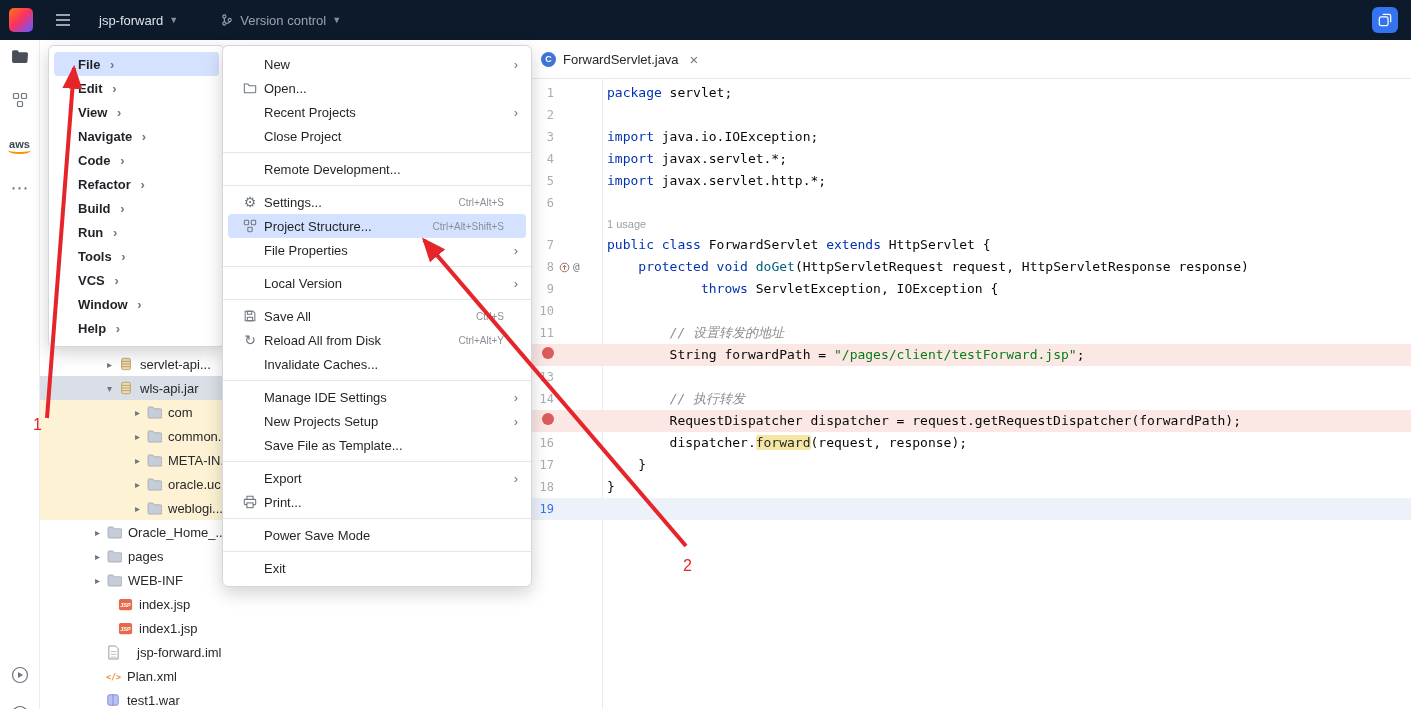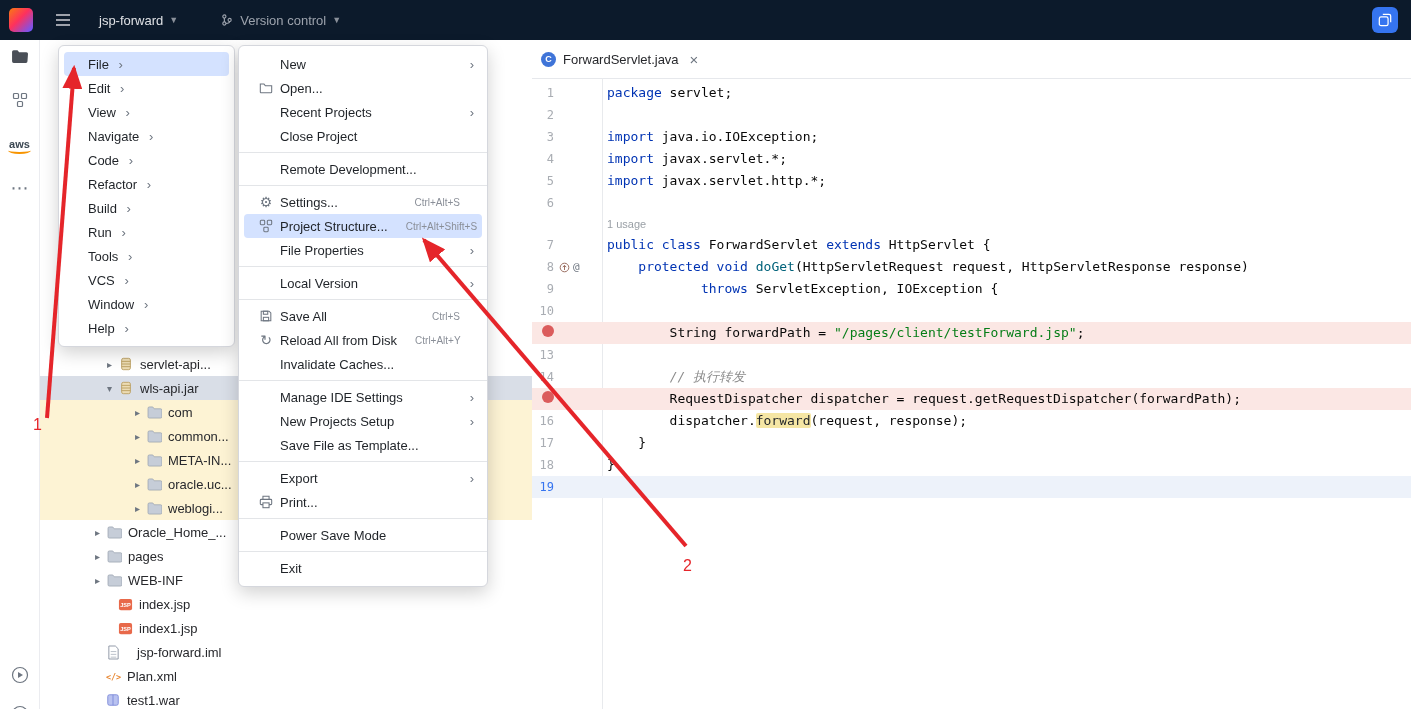--- a/index.html
+++ b/index.html
@@ -65,22 +65,22 @@
   .kw{color:#0033b3;}
   .pl{color:#080808;}
   .str{color:#067d17;}
   .com{color:#8c8c8c;font-style:italic;}
   .meth{color:#00627a;}
   .hl{background:#f5e6a4;border-radius:2px;}
 
   
   .popup{position:absolute;background:#fff;border:1px solid #d5d7dd;border-radius:6px;
          box-shadow:0 6px 18px rgba(0,0,0,.18);padding:6px 0;box-sizing:border-box;}
-  .menu1{left:58px;top:45px;width:177px;z-index:40;}
-  .menu2{left:222px;top:45px;width:250px;z-index:41;margin-left:16px;}
+  .menu1{left:48px;top:45px;width:177px;z-index:40;font-weight:bold;}
+  .menu2{left:222px;top:45px;width:310px;z-index:41;}
   .mi{height:24px;display:flex;align-items:center;margin:0 5px;border-radius:4px;color:#1f2328;cursor:pointer;}
   .menu1 .mi{padding:0 8px 0 24px;}
   .menu2 .mi{padding:0 8px 0 14px;}
   .mi.sel{background:#d4e2ff;}
   .mi-i{width:16px;height:16px;flex:none;display:flex;align-items:center;justify-content:center;margin-right:6px;}
   .mi-l{font-size:13px;white-space:nowrap;}
   .mi-s{margin-left:auto;color:#8a8f98;font-size:10px;padding-left:18px;white-space:nowrap;text-align:center;}
   .mi-a{width:14px;flex:none;text-align:right;color:#6e7681;font-size:13px;}
   .msep{height:1px;background:#e3e5e8;margin:4px 0;}
   .uicon{font-size:14px;color:#6e7681;line-height:1;}
@@ -380,20 +380,27 @@
             <span class="gicons"></span>
           </span>
           <span class="ctext"><span class="pl">            </span><span class="kw">throws</span><span class="pl"> ServletException, IOException {</span></span>
         </div>
         <div class="crow">
           <span class="gut">
             <span class="gnum">10</span>
             <span class="gicons"></span>
           </span>
           <span class="ctext"></span>
+        </div>
+        <div class="crow">
+          <span class="gut">
+            <span class="gnum">11</span>
+            <span class="gicons"></span>
+          </span>
+          <span class="ctext"><span class="pl">        </span><span class="com">// 设置转发的地址</span></span>
         </div>
         <div class="crow bp">
           <span class="gut">
             <span class="gnum"><span class="bp-dot"></span></span>
             <span class="gicons"></span>
           </span>
           <span class="ctext"><span class="pl">        String forwardPath = </span><span class="str">"/pages/client/testForward.jsp"</span><span class="pl">;</span></span>
         </div>
         <div class="crow">
           <span class="gut">

